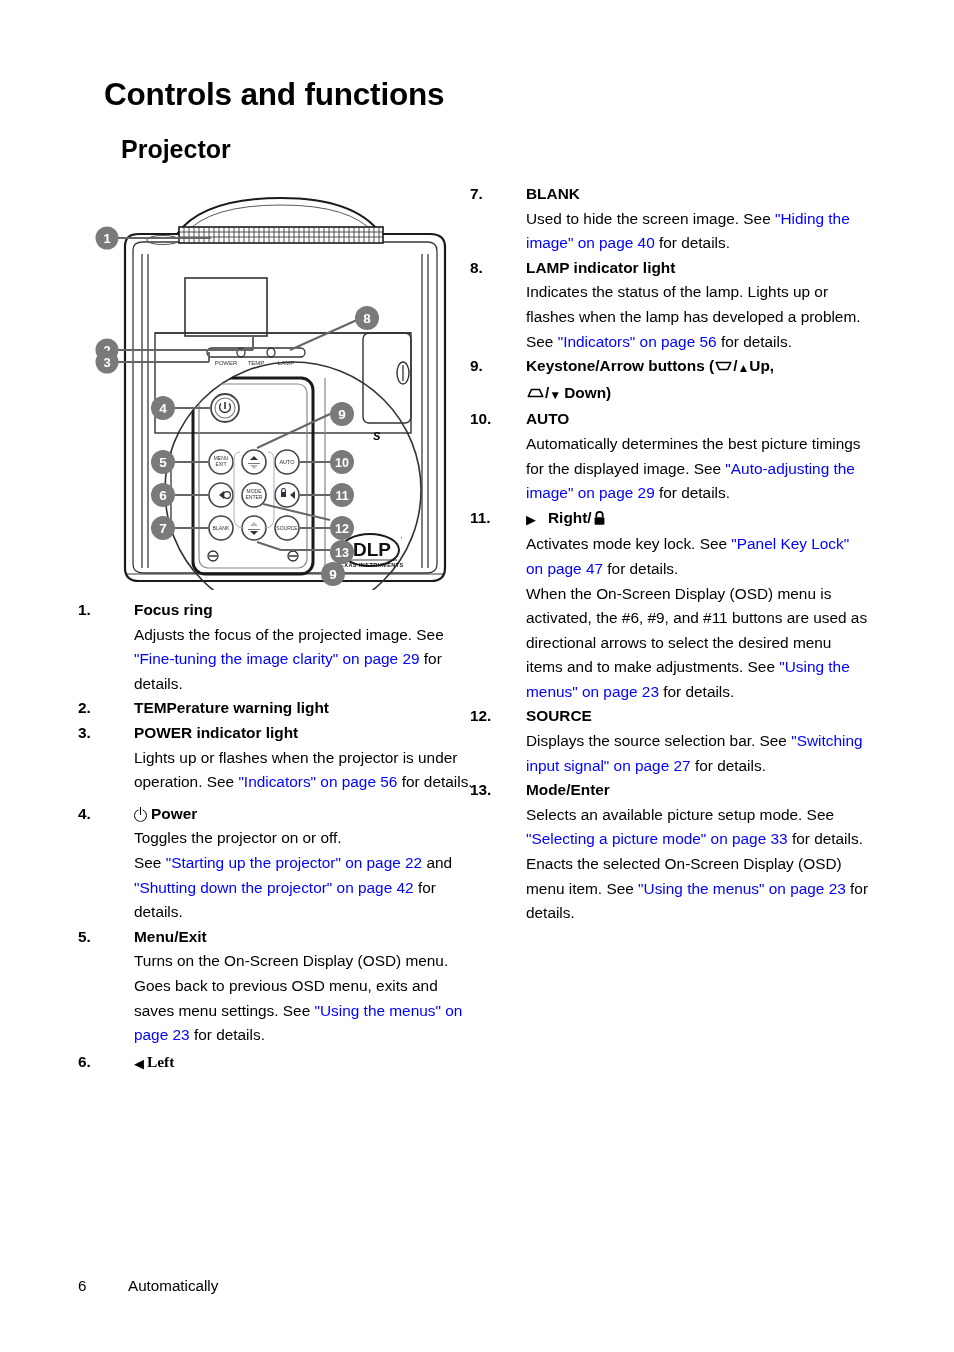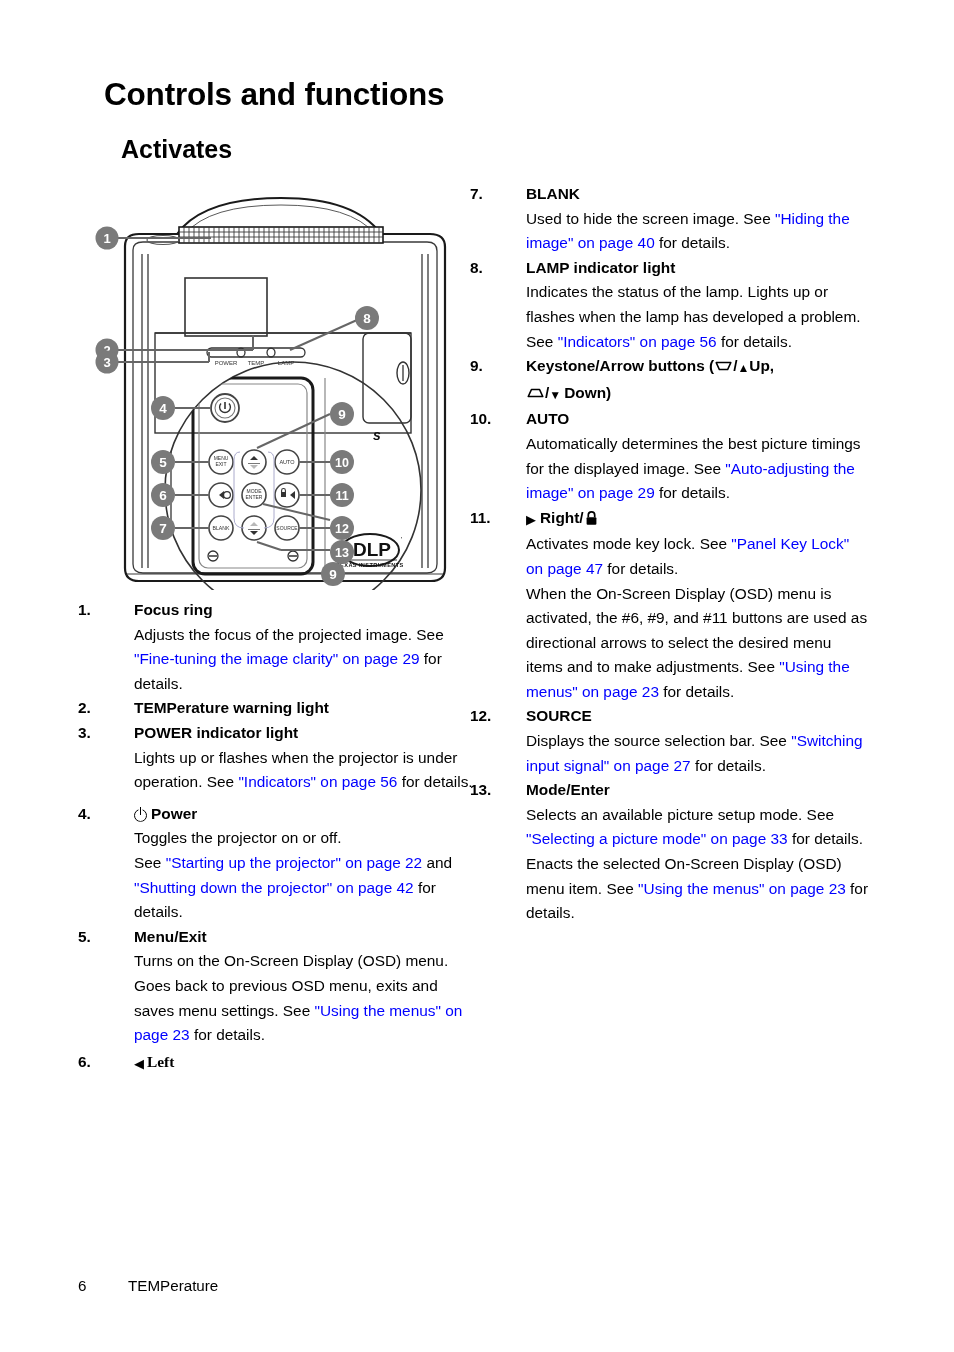--- a/index.html
+++ b/index.html
@@ -143,21 +143,21 @@
     height: 400px;
   }
   .figure svg { display: block; }
 </style>
 </head>
 <body>
 
 <div class="page">
 
   <div class="h1">Controls and functions</div>
-  <div class="h2">Activates</div>
+  <div class="h2">Projector</div>
 
   <div class="figure">
     <svg width="400" height="400" viewBox="0 0 400 400" xmlns="http://www.w3.org/2000/svg">
       <defs>
         <clipPath id="magClip">
           <circle cx="208" cy="300" r="128"></circle>
         </clipPath>
       </defs>
 
       <g fill="none" stroke="#1a1a1a" stroke-width="2.2" stroke-linejoin="round">
@@ -479,21 +479,21 @@
     <div class="item">
       <span class="num">10.</span>
       <span class="term">AUTO</span>
       <div class="desc">
         <span>Automatically determines the best picture timings for the displayed image. See </span><span class="ref">"Auto-adjusting the image" on page 29</span><span> for details.</span>
       </div>
     </div>
 
     <div class="item">
       <span class="num">11.</span>
-      <span class="ico ico-tri-right">▶</span><span class="term" style="margin-left:4px;">Right/</span><span class="ico ico-lock"><svg viewBox="0 0 13 15">
+      <span class="ico ico-tri-right">▶</span><span class="term" style="margin-left:12px;">Right/</span><span class="ico ico-lock"><svg viewBox="0 0 13 15">
             <path d="M3.3 6.2 V4.1 a3.2 3.2 0 0 1 6.4 0 V6.2" fill="none" stroke="#000" stroke-width="1.7"></path>
             <rect x="1.6" y="6.2" width="9.8" height="7.6" rx="1.1" fill="#000"></rect>
           </svg></span>
       <div class="desc">
         <span>Activates mode key lock. See </span><span class="ref">"Panel Key Lock" on page 47</span><span> for details.</span><br>
         <span>When the On-Screen Display (OSD) menu is activated, the #6, #9, and #11 buttons are used as directional arrows to select the desired menu items and to make adjustments. See </span><span class="ref">"Using the menus" on page 23</span><span> for details.</span>
       </div>
     </div>
 
     <div class="item">
@@ -509,16 +509,16 @@
       <span class="term">Mode/Enter</span>
       <div class="desc">
         <span>Selects an available picture setup mode. See </span><span class="ref">"Selecting a picture mode" on page 33</span><span> for details.</span><br>
         <span>Enacts the selected On-Screen Display (OSD) menu item. See </span><span class="ref">"Using the menus" on page 23</span><span> for details.</span>
       </div>
     </div>
 
   </div>
 
   <div class="footer">
-    <span class="pg">6</span><span>TEMPerature</span>
+    <span class="pg">6</span><span>Automatically</span>
   </div>
 
 </div>
 
 </body></html>

